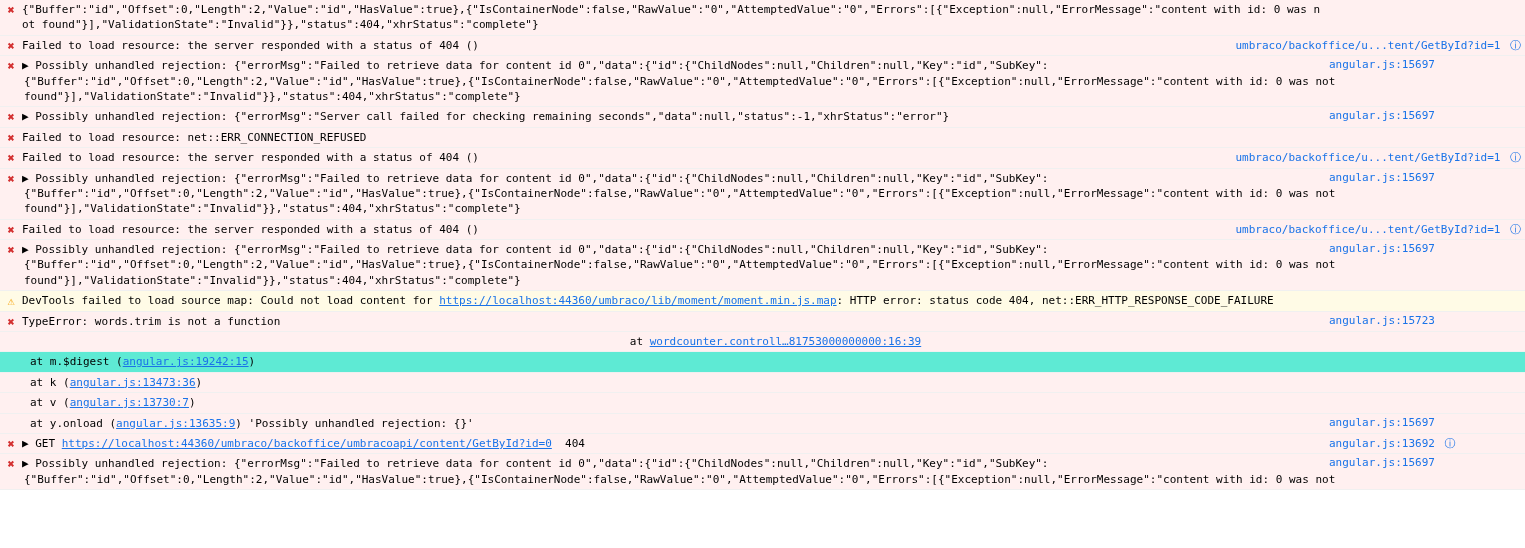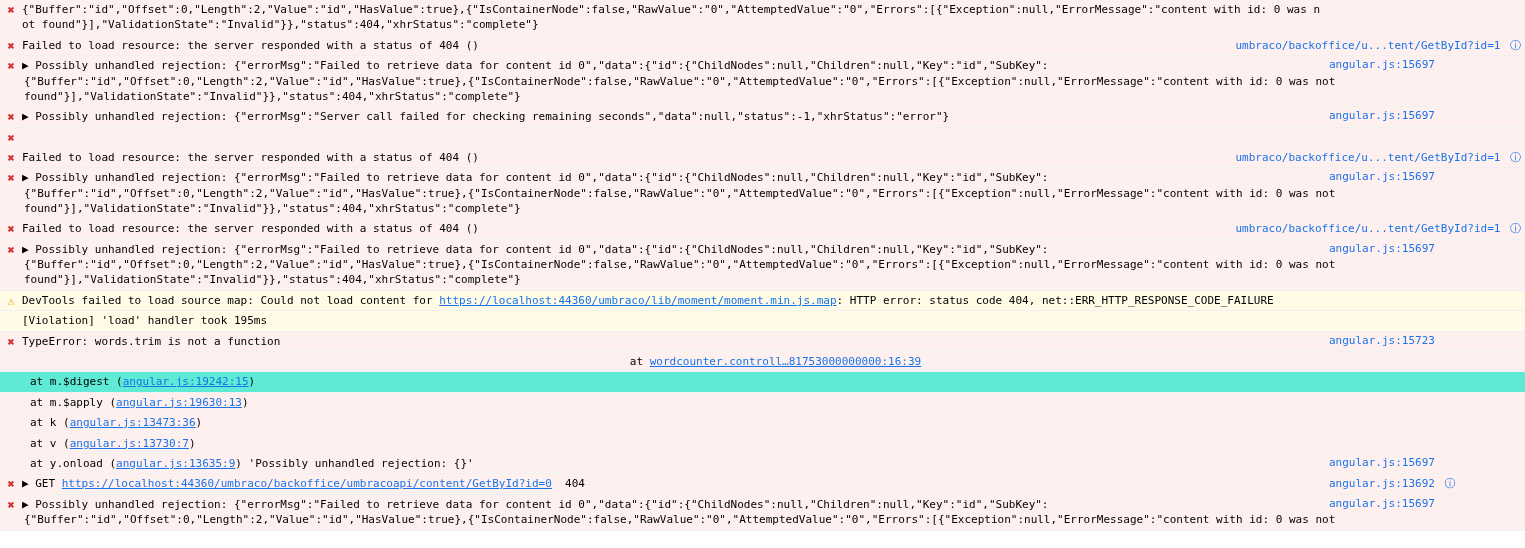--- a/index.html
+++ b/index.html
@@ -136,20 +136,23 @@
   <div class="console-row error">
     <span class="icon icon-error">✖</span>
     <span class="msg-content">
       ▶ Possibly unhandled rejection: {"errorMsg":"Server call failed for checking remaining seconds","data":null,"status":-1,"xhrStatus":"error"}
     </span>
     <span class="source-link">angular.js:15697</span>
   </div>
 
   <div class="console-row error">
     <span class="icon icon-error">✖</span>
+    <span class="msg-content">
+      Failed to load resource: net::ERR_CONNECTION_REFUSED
+    </span>
   </div>
 
   <div class="console-row error">
     <span class="icon icon-error">✖</span>
     <span class="msg-content">
       Failed to load resource: the server responded with a status of 404 ()
     </span>
     <span class="source-link">
       umbraco/backoffice/u...tent/GetById?id=1
       <span class="info-icon">ⓘ</span>
@@ -199,26 +202,20 @@
     </div>
   </div>
 
   <div class="console-row warning">
     <span class="icon icon-warning">⚠</span>
     <span class="msg-content">
       DevTools failed to load source map: Could not load content for <a class="highlight-link" href="#">https://localhost:44360/umbraco/lib/moment/moment.min.js.map</a>: HTTP error: status code 404, net::ERR_HTTP_RESPONSE_CODE_FAILURE
     </span>
   </div>
 
-  <div class="console-row warning">
-    <span class="icon" style="width:14px; min-width:14px;"></span>
-    <span class="msg-content violation-text" style="padding-left:0;">
-      [Violation] 'load' handler took 195ms
-    </span>
-  </div>
 
   <div class="console-row error">
     <span class="icon icon-error">✖</span>
     <span class="msg-content">
       TypeError: words.trim is not a function
     </span>
     <span class="source-link">angular.js:15723</span>
   </div>
 
   <div class="console-row error" style="padding-left:4px; background:#fff0f0;text-align:center;">
@@ -226,35 +223,30 @@
       at <a class="highlight-link" href="#">wordcounter.controll…81753000000000:16:39</a>
     </span>
   </div>
   <div class="console-row error" style="background:#5eead4;">
     <span class="msg-content" style="padding-left:26px;">
       at m.$digest (<a class="highlight-link" href="#">angular.js:19242:15</a>)
     </span>
   </div>
   <div class="console-row error" style="background:#fff0f0;">
     <span class="msg-content" style="padding-left:26px;">
-      at m.$apply (<a class="highlight-link" href="#">angular.js:19630:13</a>)
+      at k (<a class="highlight-link" href="#">angular.js:13473:36</a>)
+    </span>
+  </div>
+  <div class="console-row error" style="background:#fff0f0;justify-content:flex-end;">
+    <span class="msg-content" style="padding-left:26px;">
+      at v (<a class="highlight-link" href="#">angular.js:13730:7</a>)
     </span>
   </div>
   <div class="console-row error" style="background:#fff0f0;">
     <span class="msg-content" style="padding-left:26px;">
-      at k (<a class="highlight-link" href="#">angular.js:13473:36</a>)
-    </span>
-  </div>
-  <div class="console-row error" style="background:#fff0f0;justify-content:flex-end;">
-    <span class="msg-content" style="padding-left:26px;">
-      at v (<a class="highlight-link" href="#">angular.js:13730:7</a>)
-    </span>
-  </div>
-  <div class="console-row error" style="background:#fff0f0;">
-    <span class="msg-content" style="padding-left:26px;">
       at y.onload (<a class="highlight-link" href="#">angular.js:13635:9</a>) 'Possibly unhandled rejection: {}'
     </span>
     <span class="source-link">angular.js:15697</span>
   </div>
 
   <div class="console-row error">
     <span class="icon icon-error">✖</span>
     <span class="msg-content">
       ▶ GET <a class="highlight-link" href="#">https://localhost:44360/umbraco/backoffice/umbracoapi/content/GetById?id=0</a>&nbsp; 404
     </span>

